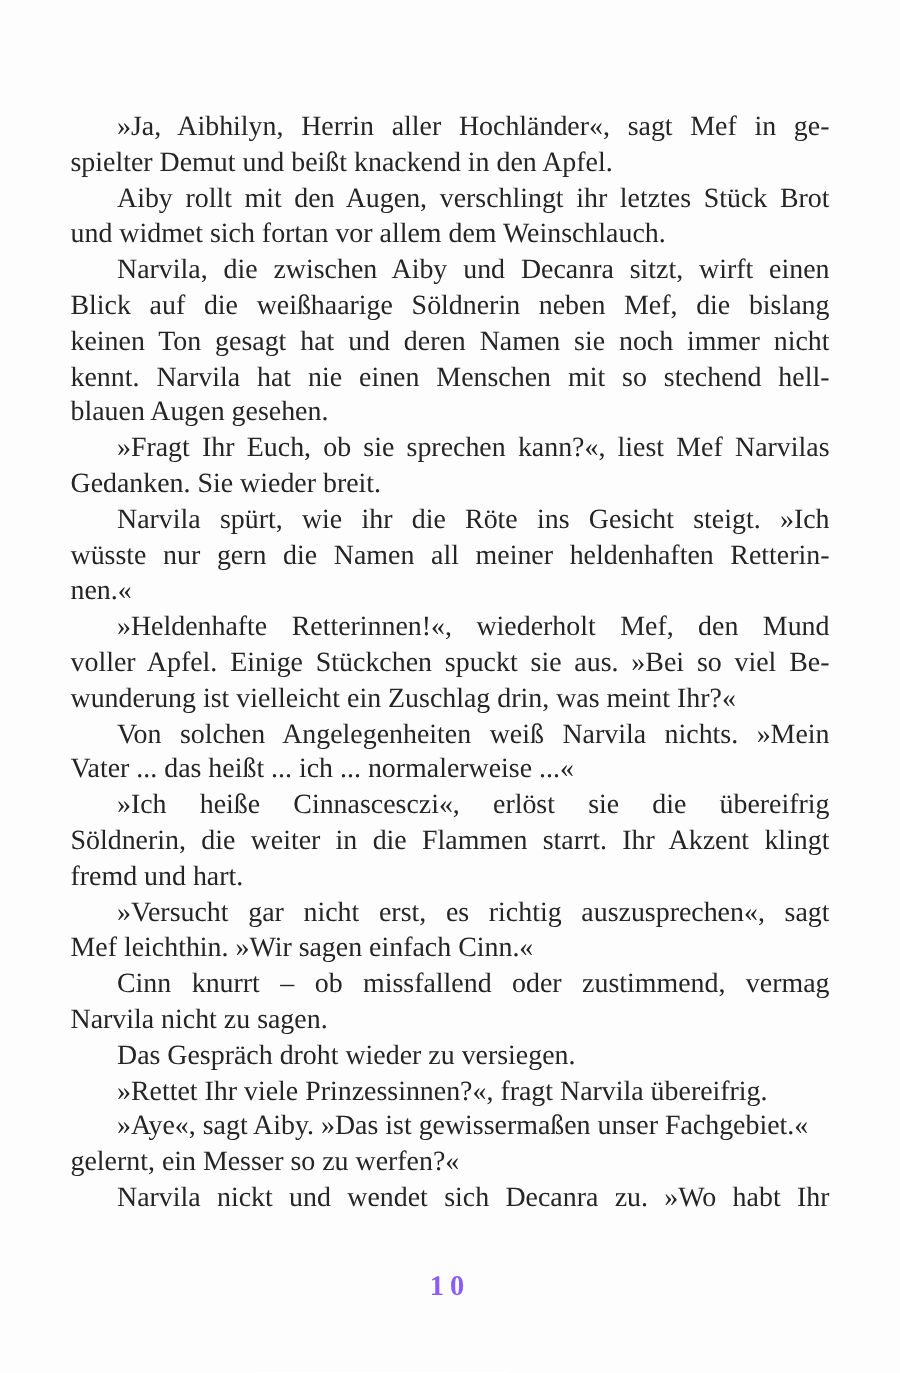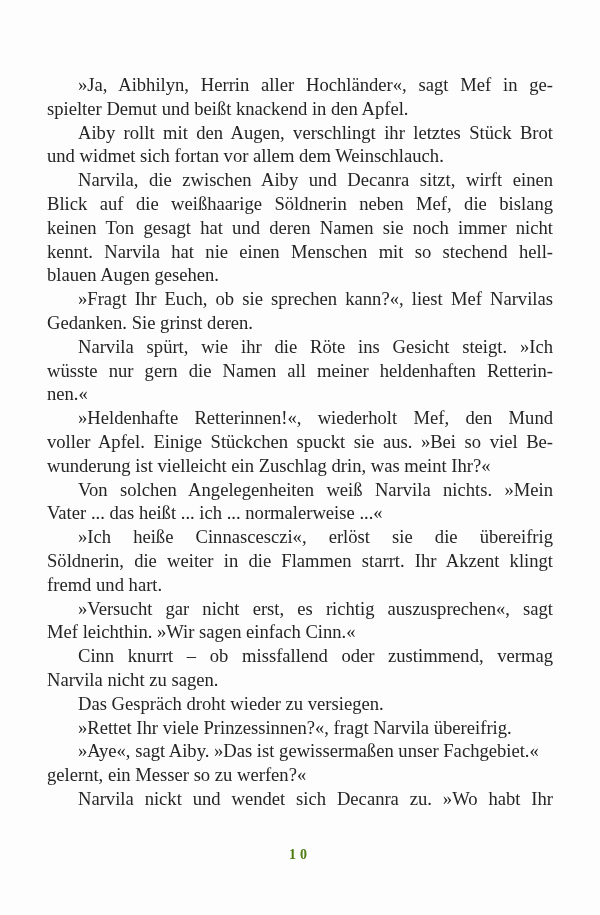--- a/index.html
+++ b/index.html
@@ -38,42 +38,42 @@
     text-align-last: left;
   }
   .it {
   }
   .page-number {
     position: absolute;
     left: 0;
     top: 847px;
     width: 100%;
     text-align: center;
-    font-size: 14px;
+    font-size: 19px;
     font-weight: bold;
     letter-spacing: 4px;
-    color: #4d7c0f;
+    color: #8b5cf6;
   }
 </style>
 </head>
 <body>
 
 <div class="page">
   <div class="text-block">
       <div class="line indent"><span>»Ja, Aibhilyn, Herrin aller Hochländer«, sagt Mef in ge-</span></div>
       <div class="line end"><span>spielter Demut und beißt knackend in den Apfel.</span></div>
       <div class="line indent"><span>Aiby rollt mit den Augen, verschlingt ihr letztes Stück Brot</span></div>
       <div class="line end"><span>und widmet sich fortan vor allem dem Weinschlauch.</span></div>
       <div class="line indent"><span>Narvila, die zwischen Aiby und Decanra sitzt, wirft einen</span></div>
       <div class="line"><span>Blick auf die weißhaarige Söldnerin neben Mef, die bislang</span></div>
       <div class="line"><span>keinen Ton gesagt hat und deren Namen sie noch immer nicht</span></div>
       <div class="line"><span>kennt. Narvila hat nie einen Menschen mit so stechend hell-</span></div>
       <div class="line end"><span>blauen Augen gesehen.</span></div>
       <div class="line indent"><span>»Fragt Ihr Euch, ob sie sprechen kann?«, liest Mef Narvilas</span></div>
-      <div class="line end"><span>Gedanken. Sie grinst deren.</span></div>
+      <div class="line end"><span>Gedanken. Sie wieder breit.</span></div>
       <div class="line indent"><span>Narvila spürt, wie ihr die Röte ins Gesicht steigt. »Ich</span></div>
       <div class="line"><span>wüsste nur gern die Namen all meiner heldenhaften Retterin-</span></div>
       <div class="line end"><span>nen.«</span></div>
       <div class="line indent"><span>»</span><span class="it">Heldenhafte Retterinnen</span><span>!«, wiederholt Mef, den Mund</span></div>
       <div class="line"><span>voller Apfel. Einige Stückchen spuckt sie aus. »Bei so viel Be-</span></div>
       <div class="line end"><span>wunderung ist vielleicht ein Zuschlag drin, was meint Ihr?«</span></div>
       <div class="line indent"><span>Von solchen Angelegenheiten weiß Narvila nichts. »Mein</span></div>
       <div class="line end"><span>Vater ... das heißt ... ich ... normalerweise ...«</span></div>
       <div class="line indent"><span>»Ich heiße Cinnascesczi«, erlöst sie die übereifrig</span></div>
       <div class="line"><span>Söldnerin, die weiter in die Flammen starrt. Ihr Akzent klingt</span></div>

